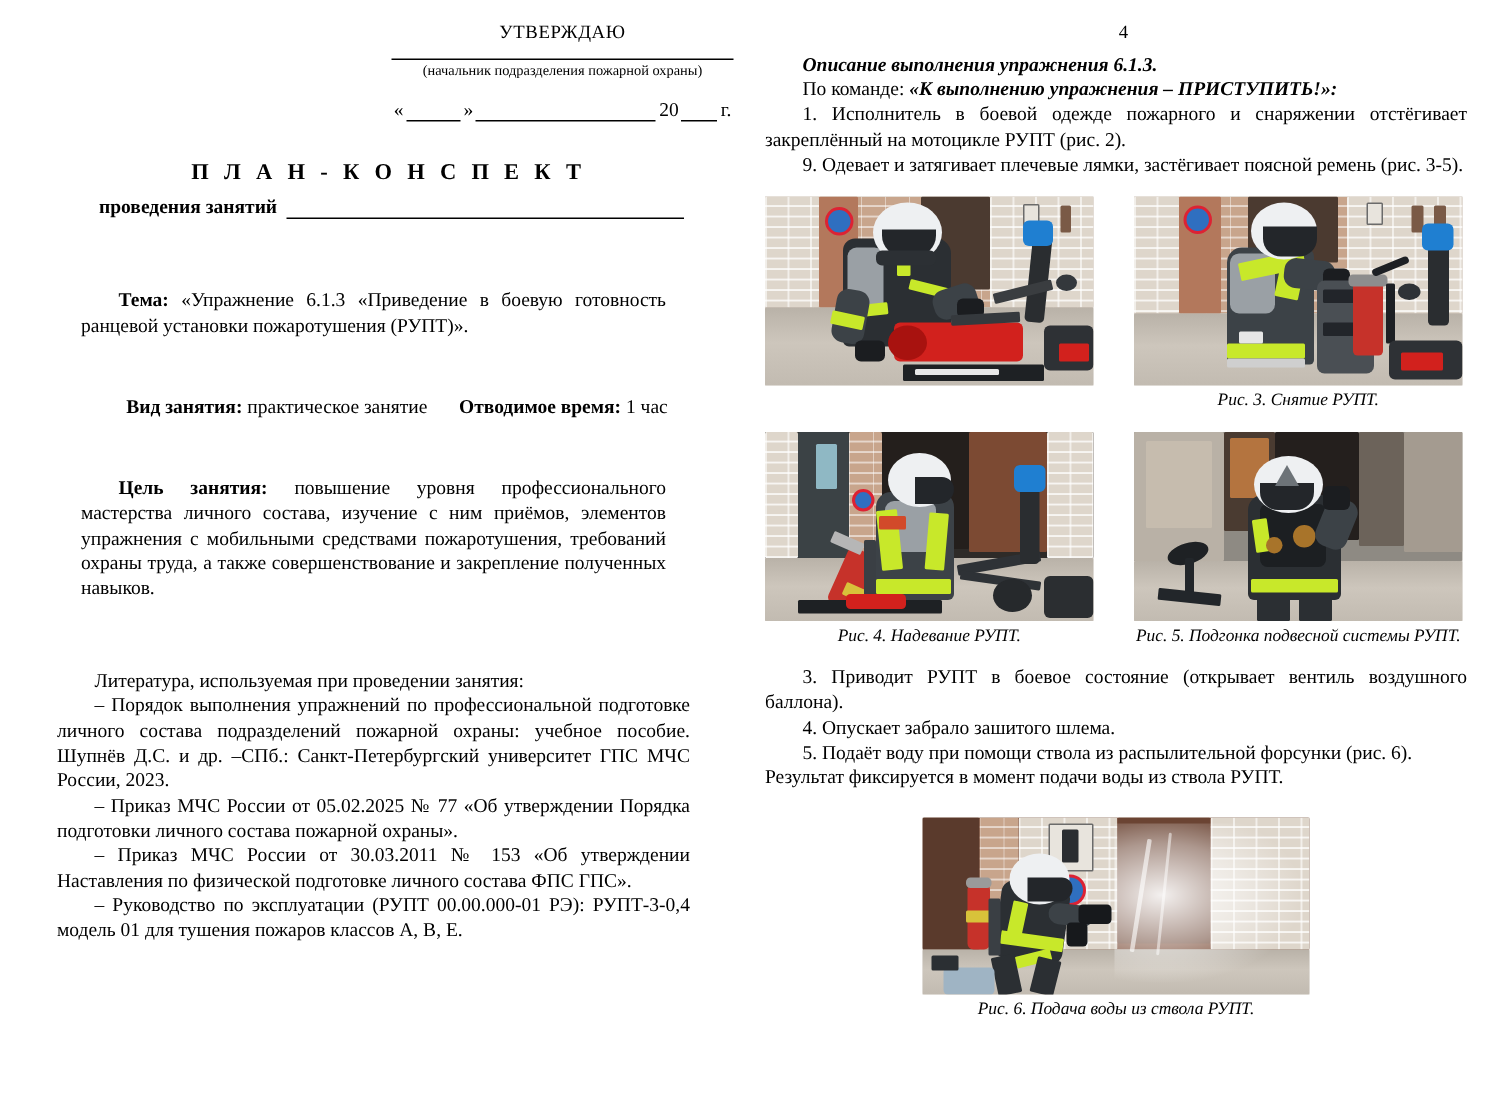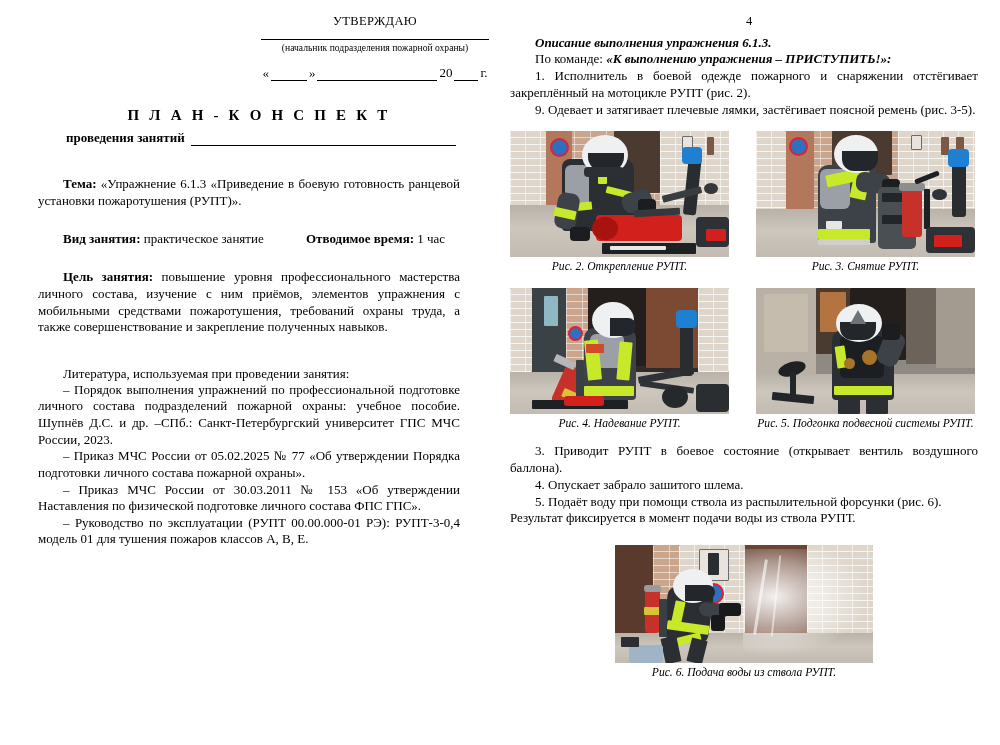--- a/index.html
+++ b/index.html
@@ -96,40 +96,40 @@
   .subtitle-row .fill-long {
     flex: 1;
     border-bottom: 1.4px solid #000;
     height: 11px;
     margin-left: 6px;
     margin-right: 4px;
   }
 
   
   p.body {
-    margin: 0;
+    margin: 16px;
     font-size: 13px;
     line-height: 1.28;
     text-align: justify;
     text-indent: 25px;
     hyphens: none;
   }
   .gap-lg { height: 30px; }
   .gap-md { height: 22px; }
   .gap-sm { height: 12px; }
   .gap-xs { height: 6px; }
   b.lead { font-weight: bold; }
 
   .two-col-line {
     display: flex;
     font-size: 13px;
     text-indent: 0;
     margin: 0;
   }
-  .two-col-line .c1 { width: 268px; padding-left: 25px; box-sizing: border-box; }
+  .two-col-line .c1 { width: 268px; padding-left: 25px; box-sizing: border-box; text-align: center; }
   .two-col-line .c2 { flex: 1; }
 
   .lit-head {
     font-size: 13px;
     font-weight: normal;
     text-indent: 25px;
     margin: 0;
   }
   p.lit {
     margin: 0;
@@ -342,21 +342,20 @@
             <div class="rect" style="left:124px;top:78px;width:46px;height:7px;background:#35393d;transform:rotate(-3deg);"></div>
 
             <div class="rect" style="left:176px;top:22px;width:13px;height:62px;background:#2a2d30;border-radius:3px;transform:rotate(6deg);"></div>
             <div class="rect bluelamp" style="left:172px;top:16px;width:20px;height:17px;border-radius:4px;"></div>
             <div class="rect" style="left:152px;top:60px;width:40px;height:7px;background:#3a3d40;transform:rotate(-14deg);"></div>
             <div class="ell" style="left:194px;top:52px;width:14px;height:11px;background:#34383c;"></div>
             <div class="rect" style="left:186px;top:86px;width:33px;height:30px;background:#2e3135;border-radius:4px;"></div>
             <div class="rect redkit" style="left:196px;top:98px;width:20px;height:12px;"></div>
           </div>
         </div>
-        <figcaption class="fig-cap">Рис. 2. Открепление РУПТ.</figcaption>
       </figure>
 
       <figure class="fig" style="margin:0">
         <div class="fig-img">
           <div class="scene">
             <div class="rect brick" style="left:0;top:0;width:100%;height:78px;"></div>
             <div class="rect brick-white" style="left:0;top:0;width:30px;height:78px;"></div>
             <div class="rect brick-white" style="left:142px;top:0;width:77px;height:78px;"></div>
             <div class="rect" style="left:30px;top:0;width:28px;height:78px;background:#b3785c;"></div>
             <div class="rect sign-blue" style="left:33px;top:6px;width:15px;height:15px;"></div>

